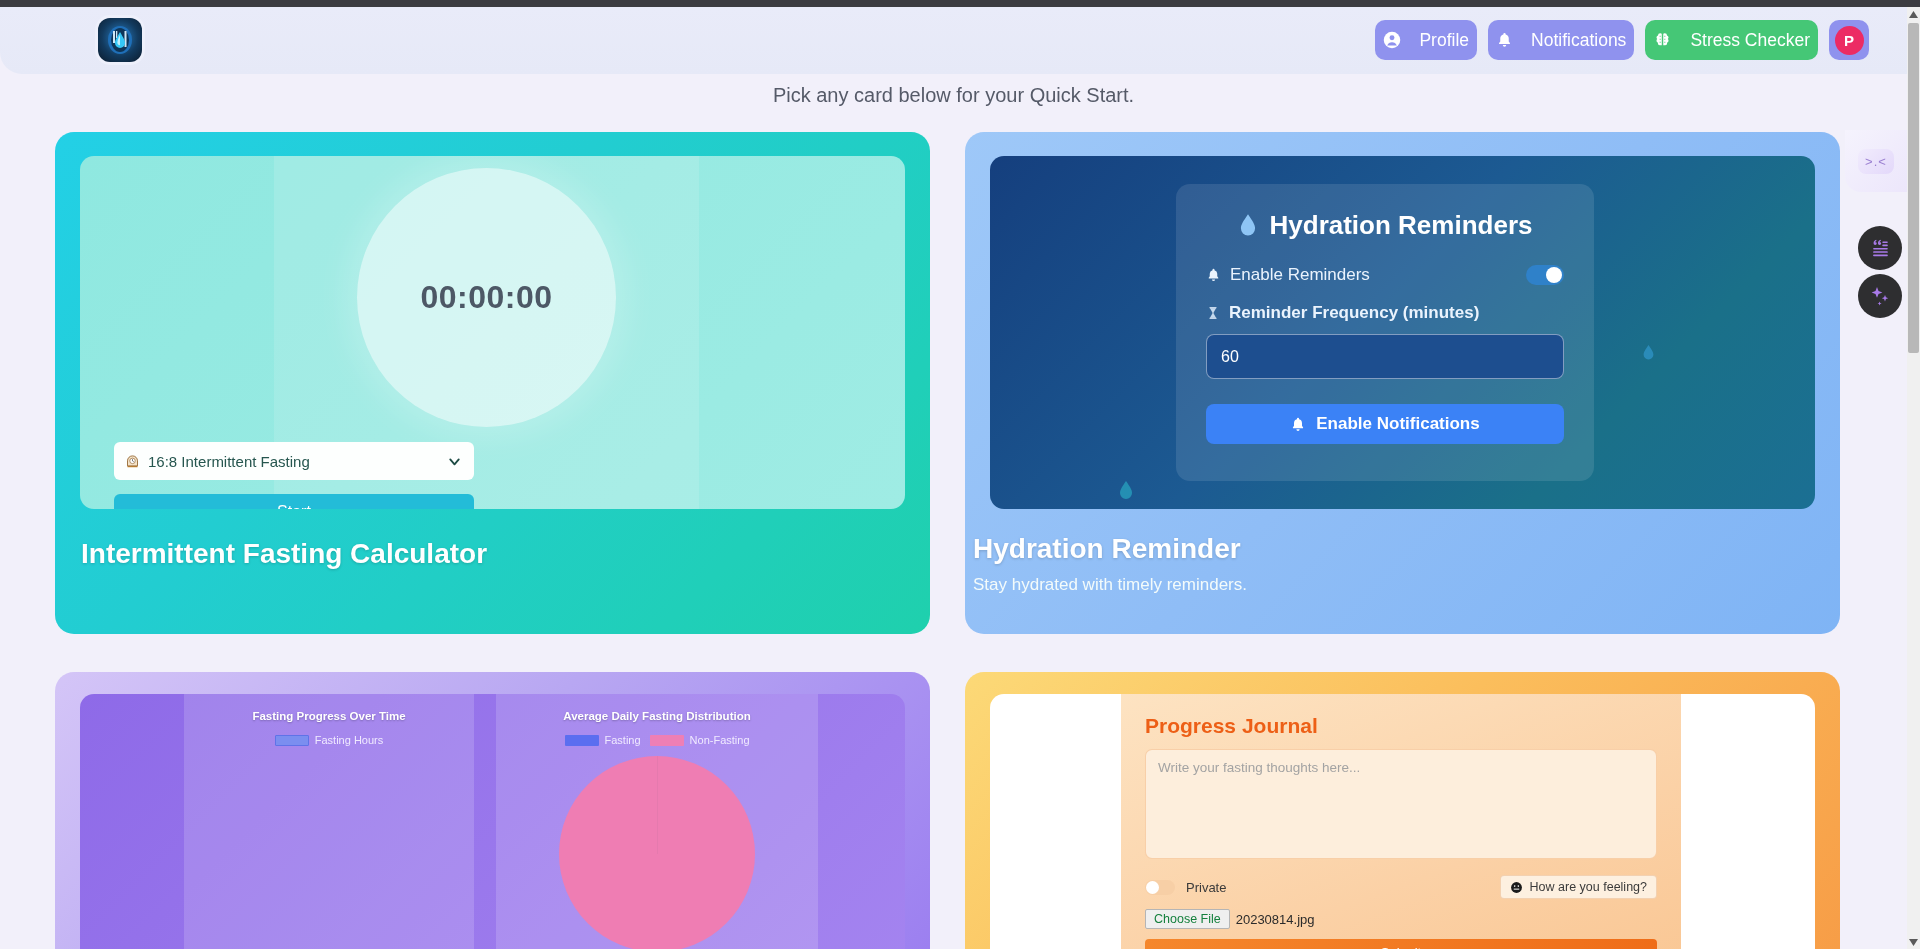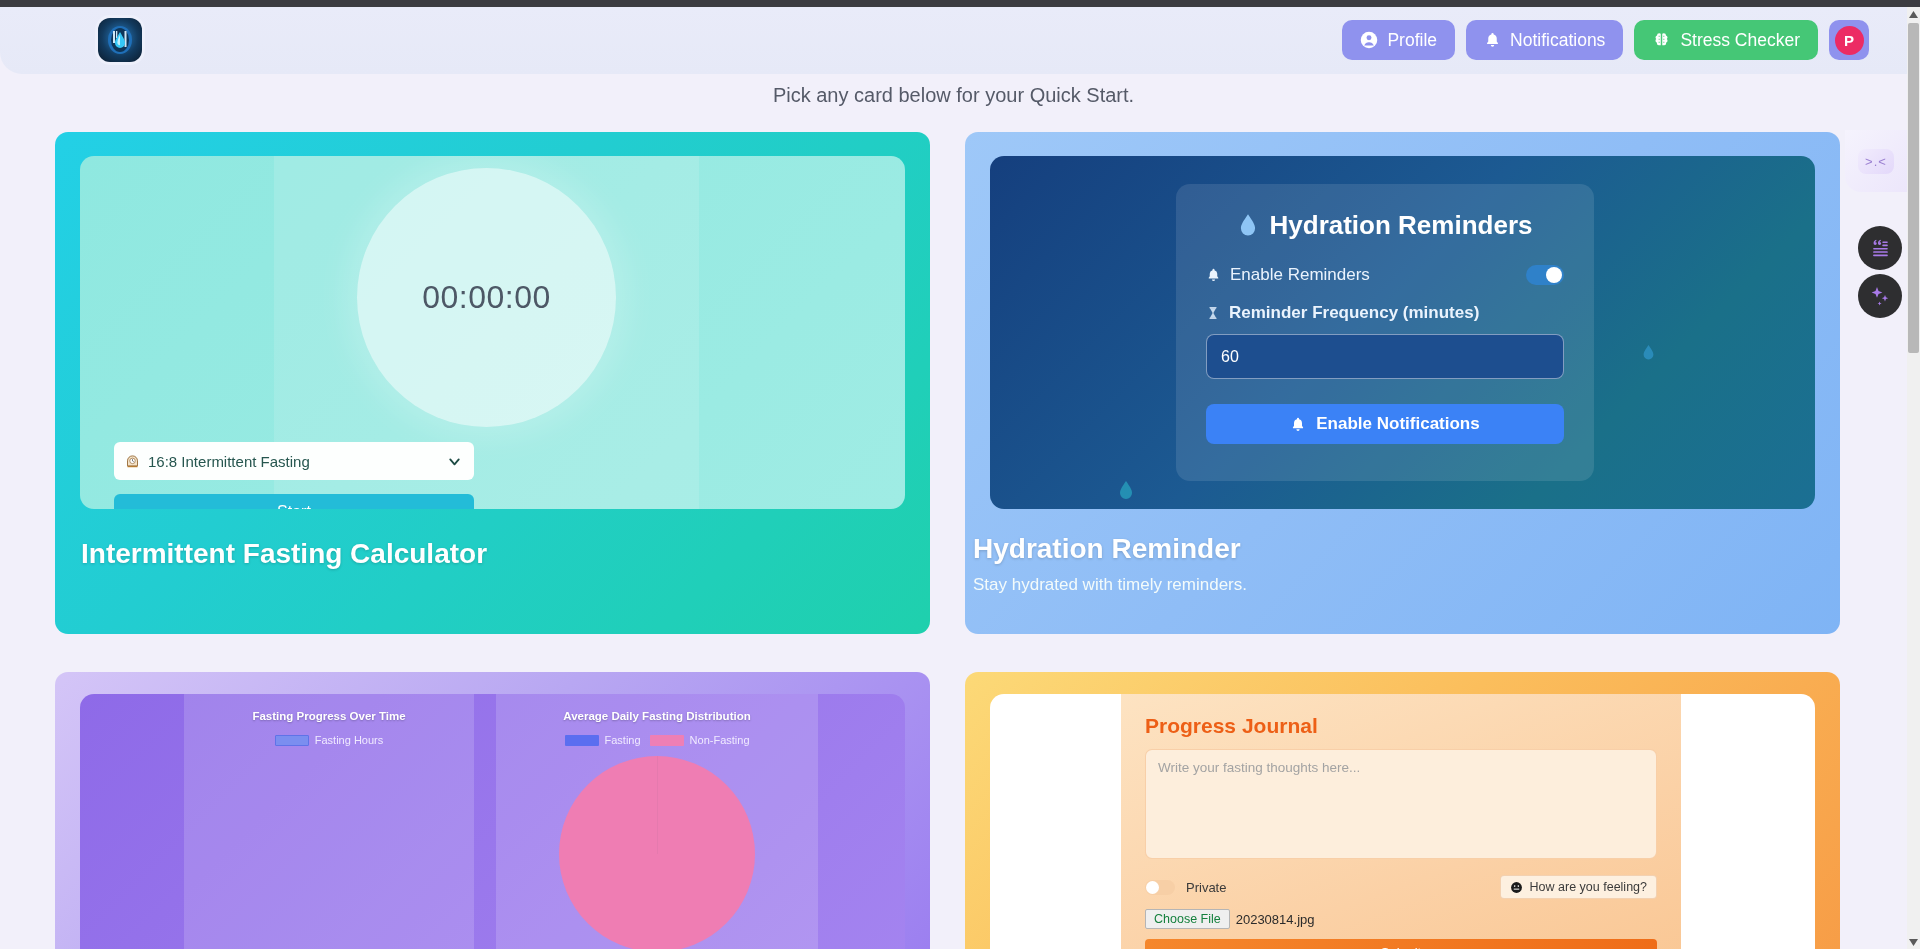--- a/index.html
+++ b/index.html
@@ -33,22 +33,22 @@
     overflow: hidden;
   }
   .logo svg { display:block; }
 
   .hdr-right {
     position: absolute; right: 38px; top: 13px;
     display: flex; align-items: center; gap: 11px;
   }
   .hbtn {
     height: 40px; border-radius: 10px; border: none;
-    display: flex; align-items: center; gap: 9px;
-    padding: 0 18px; color: #fff; font-size: 17.5px;
+    display: flex; align-items: center; gap: 18px;
+    padding: 0 8px; color: #fff; font-size: 17.5px;
     cursor: pointer; white-space: nowrap;
     font-family: "Liberation Sans", sans-serif;
   }
   .hbtn.violet { background: #8f92ee; }
   .hbtn.green  { background: #45c776; }
   .hbtn svg { flex: none; }
   .avatar-wrap {
     width: 40px; height: 40px; border-radius: 10px; background: #8f92ee;
     display: flex; align-items: center; justify-content: center; cursor: pointer;
   }
@@ -75,21 +75,21 @@
   }
 
   
   .subtitle {
     position: absolute; top: 84px; left: 0; width: 1907px;
     text-align: center; font-size: 20px; color: #555a68;
   }
 
   
   .card {
-    position: absolute; border-radius: 13px; overflow: hidden;
+    position: absolute; border-radius: 19px; overflow: hidden;
     cursor: pointer;
   }
   .card-preview { position: relative; overflow: hidden; }
   .card-title {
     font-size: 28px; font-weight: 700; color: #fff;
     text-shadow: 0 1px 3px rgba(0,0,0,.18);
   }
   .card-desc { font-size: 17px; color: #f3fbfb; margin-top: 10px; }
 
   
@@ -105,21 +105,21 @@
     position: absolute; left: 194px; top: 0; width: 425px; height: 353px;
     background: rgba(255,255,255,.13);
     display: flex; flex-direction: column; align-items: center;
   }
   .timer-circle {
     margin-top: 12px; width: 259px; height: 259px; border-radius: 50%;
     background: rgba(255,255,255,.55);
     display: flex; align-items: center; justify-content: center;
     box-shadow: 0 0 30px 12px rgba(255,255,255,.18);
   }
-  .timer-text { font-size: 32px; font-weight: 400; color: #4d5866; letter-spacing: .5px; }
+  .timer-text { font-size: 32px; font-weight: 700; color: #4d5866; letter-spacing: .5px; }
   .fast-select {
     position: absolute; top: 286px; left: 34px; width: 360px; height: 38px;
     background: #fdfffe; border-radius: 6px;
     display: flex; align-items: center; padding: 0 11px;
     font-size: 15px; color: #26564f; gap: 8px;
   }
   .fast-select .chev { margin-left: auto; }
   .start-btn {
     position: absolute; top: 338px; left: 34px; width: 360px; height: 36px;
     background: #23bcd8; border-radius: 6px; border: none;

